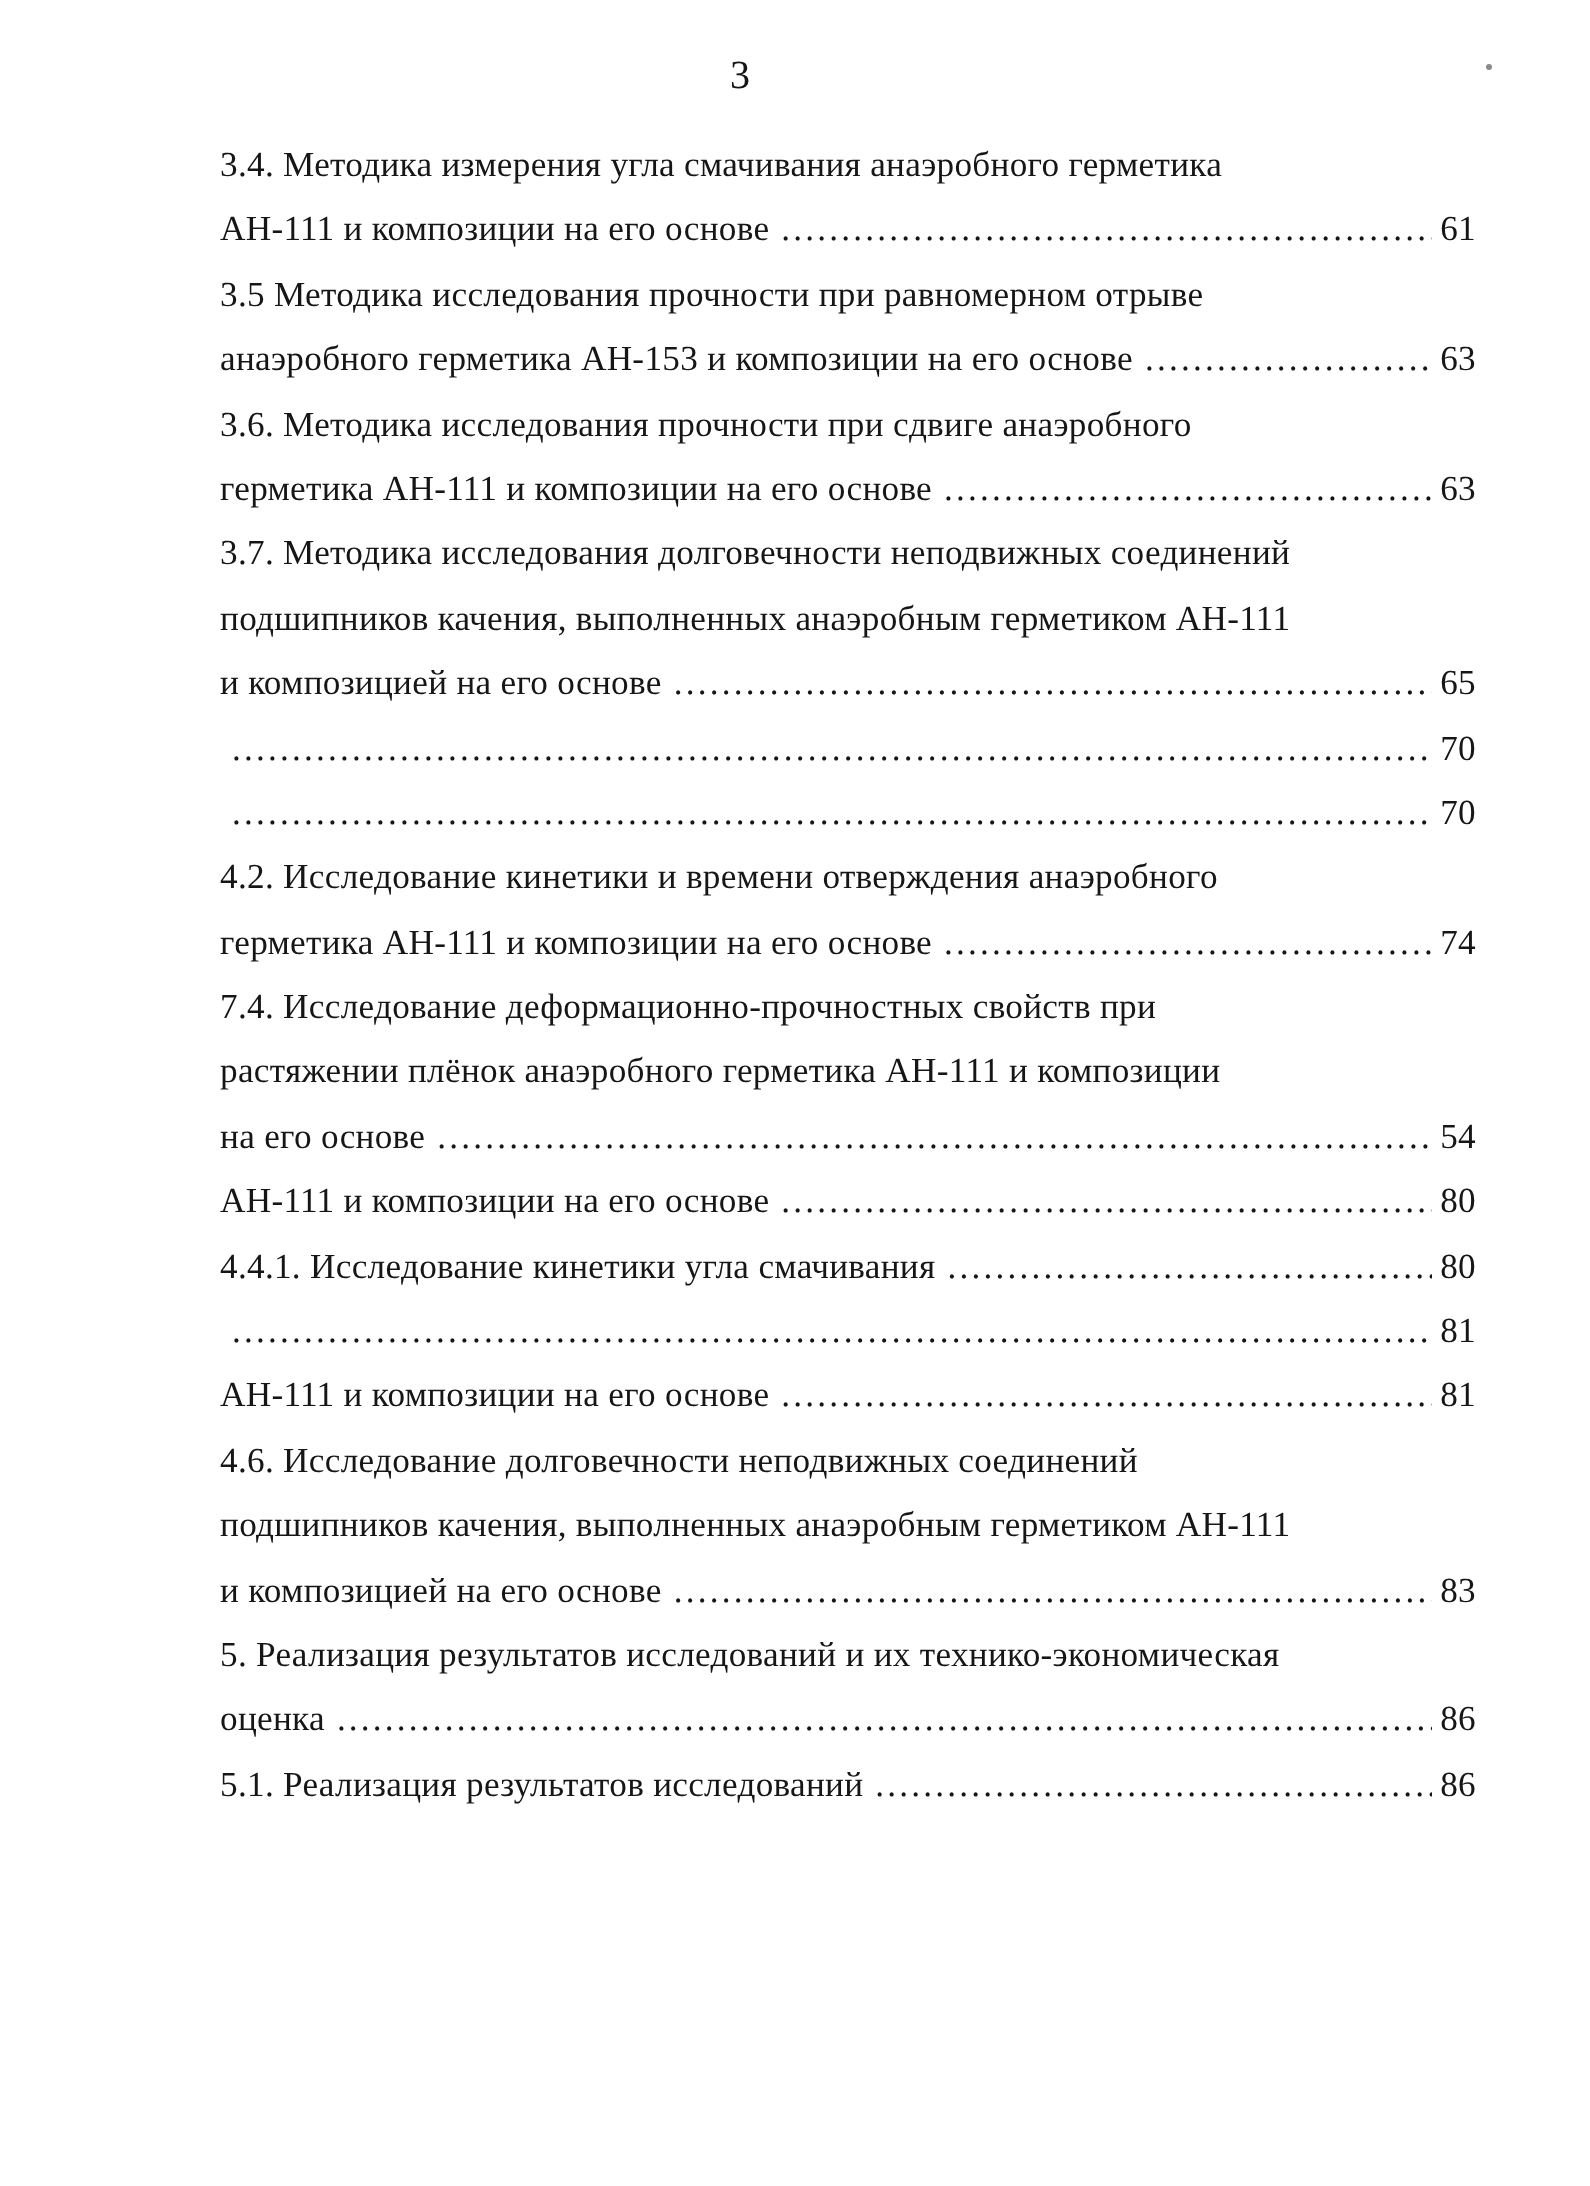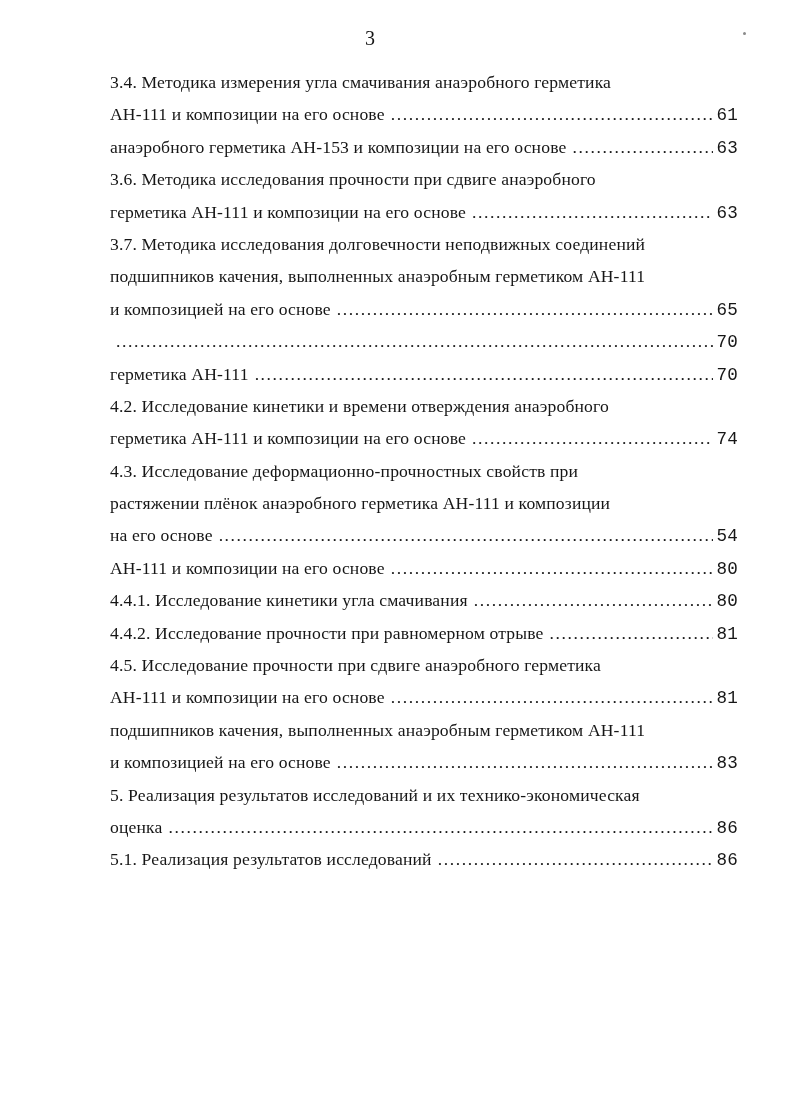--- a/index.html
+++ b/index.html
@@ -46,21 +46,20 @@
     min-width: 0;
     overflow: hidden;
     white-space: nowrap;
     letter-spacing: 1.6px;
     margin-left: 6px;
     margin-right: 4px;
   }
   .pg {
     flex: 0 0 auto;
     text-align: left;
-    font-family: Liberation Mono, monospace;
   }
   .artifact-dot {
     position: absolute;
     left: 743px;
     top: 32px;
     width: 3px;
     height: 3px;
     border-radius: 50%;
     background: #8a8a8a;
   }
@@ -73,20 +72,23 @@
   <div class="pagenum">3</div>
 
   <div class="toc">
     <div class="line">
         <span class="t">3.4. Методика измерения угла смачивания анаэробного герметика</span>
       </div>
     <div class="line">
         <span class="t">АН-111 и композиции на его основе</span>
         <span class="leader">........................................................................................................................................................................................................</span>
         <span class="pg">61</span>
+      </div>
+    <div class="line">
+        <span class="t">3.5 Методика исследования прочности при равномерном отрыве</span>
       </div>
     <div class="line">
         <span class="t">анаэробного герметика АН-153 и композиции на его основе</span>
         <span class="leader">........................................................................................................................................................................................................</span>
         <span class="pg">63</span>
       </div>
     <div class="line">
         <span class="t">3.6. Методика исследования прочности при сдвиге анаэробного</span>
       </div>
     <div class="line">
@@ -103,65 +105,63 @@
     <div class="line">
         <span class="t">и композицией на его основе</span>
         <span class="leader">........................................................................................................................................................................................................</span>
         <span class="pg">65</span>
       </div>
     <div class="line">
         <span class="leader">........................................................................................................................................................................................................</span>
         <span class="pg">70</span>
       </div>
     <div class="line">
-        <span class="t">герметика АН-111</span>
         <span class="leader">........................................................................................................................................................................................................</span>
         <span class="pg">70</span>
       </div>
     <div class="line">
         <span class="t">4.2. Исследование кинетики и времени отверждения анаэробного</span>
       </div>
     <div class="line">
         <span class="t">герметика АН-111 и композиции на его основе</span>
         <span class="leader">........................................................................................................................................................................................................</span>
         <span class="pg">74</span>
       </div>
     <div class="line">
-        <span class="t">4.3. Исследование деформационно-прочностных свойств при</span>
+        <span class="t">7.4. Исследование деформационно-прочностных свойств при</span>
       </div>
     <div class="line">
         <span class="t">растяжении плёнок анаэробного герметика АН-111 и композиции</span>
       </div>
     <div class="line">
         <span class="t">на его основе</span>
         <span class="leader">........................................................................................................................................................................................................</span>
         <span class="pg">54</span>
       </div>
     <div class="line">
         <span class="t">АН-111 и композиции на его основе</span>
         <span class="leader">........................................................................................................................................................................................................</span>
         <span class="pg">80</span>
       </div>
     <div class="line">
         <span class="t">4.4.1. Исследование кинетики угла смачивания</span>
         <span class="leader">........................................................................................................................................................................................................</span>
         <span class="pg">80</span>
       </div>
     <div class="line">
-        <span class="t">4.4.2. Исследование прочности при равномерном отрыве</span>
         <span class="leader">........................................................................................................................................................................................................</span>
         <span class="pg">81</span>
-      </div>
-    <div class="line">
-        <span class="t">4.5. Исследование прочности при сдвиге анаэробного герметика</span>
       </div>
     <div class="line">
         <span class="t">АН-111 и композиции на его основе</span>
         <span class="leader">........................................................................................................................................................................................................</span>
         <span class="pg">81</span>
+      </div>
+    <div class="line">
+        <span class="t">4.6. Исследование долговечности неподвижных соединений</span>
       </div>
     <div class="line">
         <span class="t">подшипников качения, выполненных анаэробным герметиком АН-111</span>
       </div>
     <div class="line">
         <span class="t">и композицией на его основе</span>
         <span class="leader">........................................................................................................................................................................................................</span>
         <span class="pg">83</span>
       </div>
     <div class="line">

